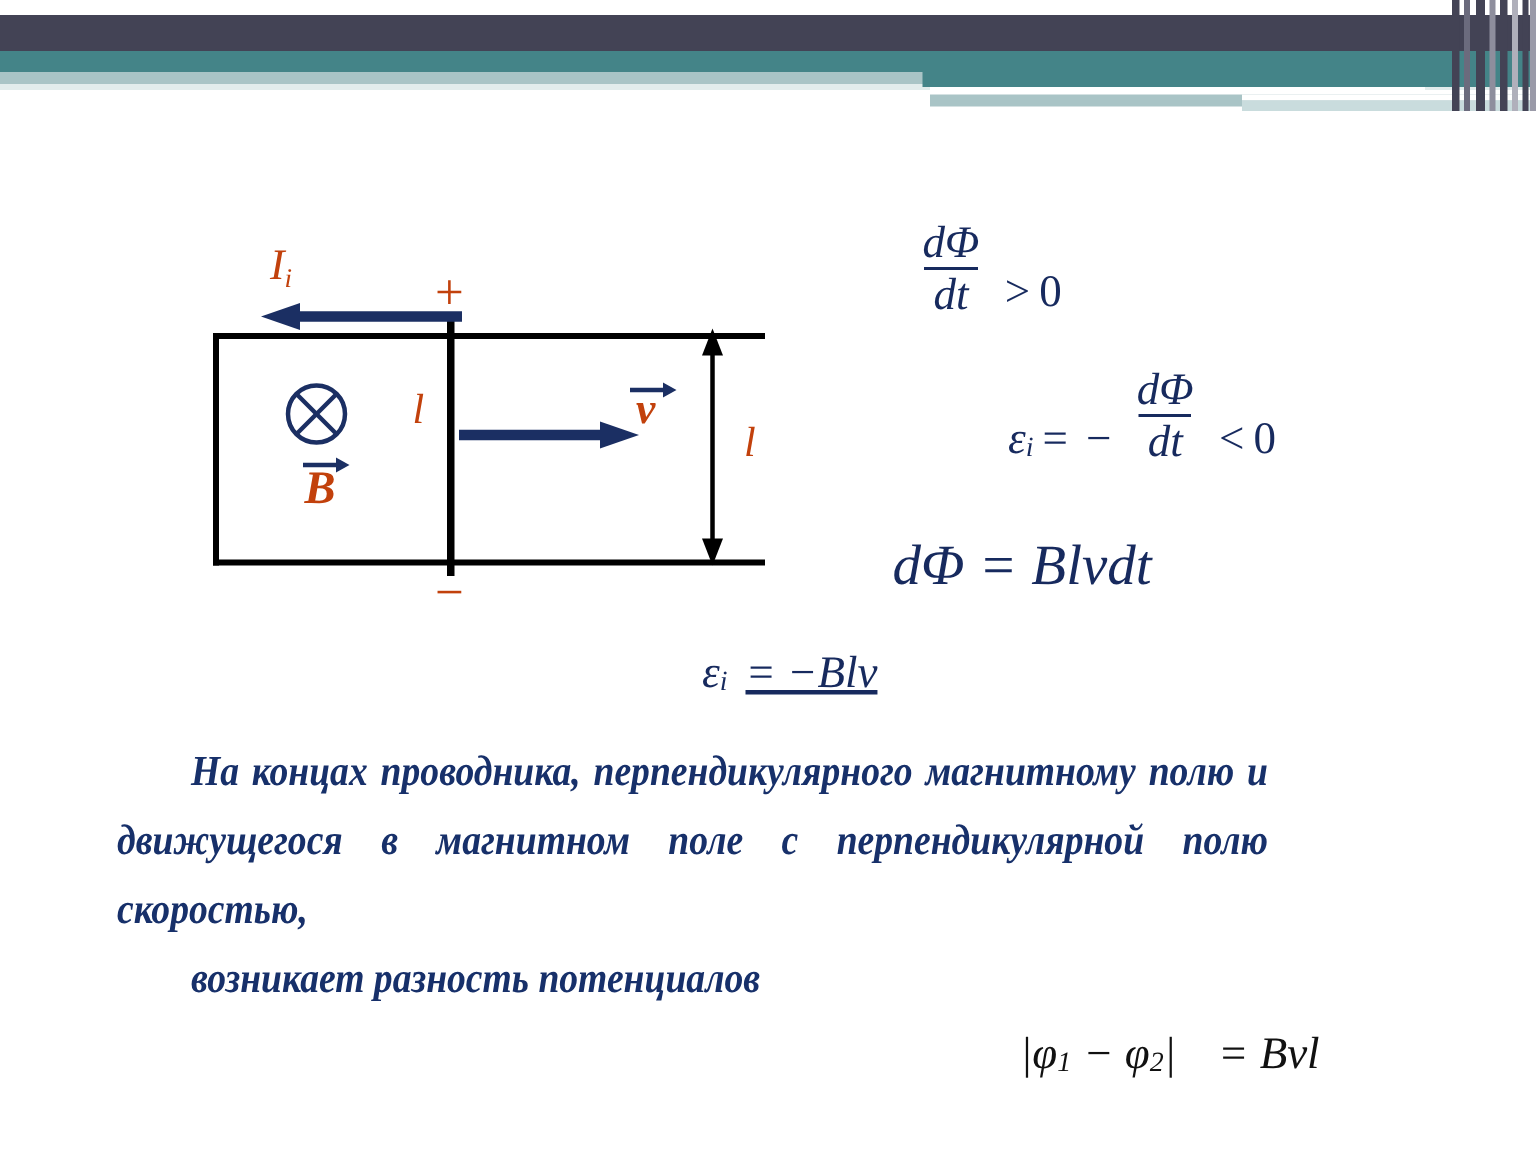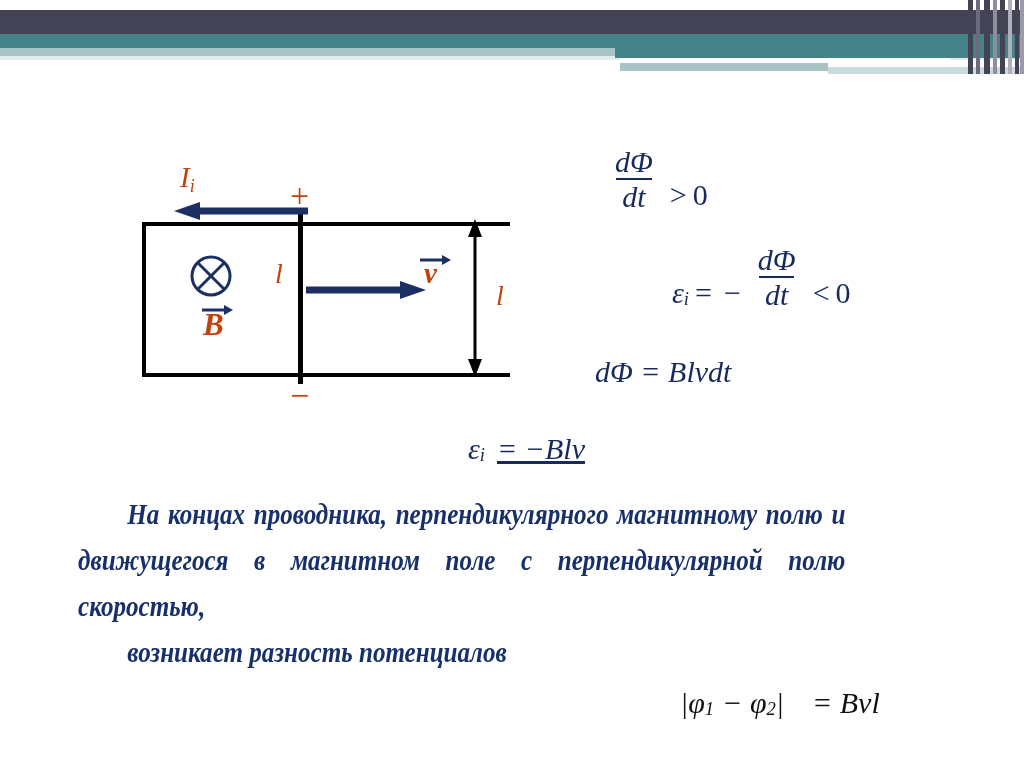--- a/index.html
+++ b/index.html
@@ -274,21 +274,21 @@
     <span class="op">=</span>
     <span class="op">−</span>
     <span class="frac">
       <span class="num">dΦ</span>
       <span class="den">dt</span>
     </span>
     <span class="op">&lt;</span>
     <span class="upright">0</span>
   </div>
 
-  <div class="formula" style="left:595px; top:355px; font-size:30px;">dΦ = Blvdt</div>
+  <div class="formula" style="left:595px; top:355px; font-size:38px;">dΦ = Blvdt</div>
 
   <div class="formula" style="left:468px; top:432px; font-size:30px;">
     <span>ε</span>
       <span class="sub">i</span>
     <span style="margin-left:12px;text-decoration:underline;">= −Blv</span>
   </div>
 
   <div id="body-text">
     <span>На концах проводника, перпендикулярного магнитному полю и движущегося в магнитном поле с перпендикулярной полю скоростью,</span>
     <span class="lastline">возникает разность потенциалов</span>

